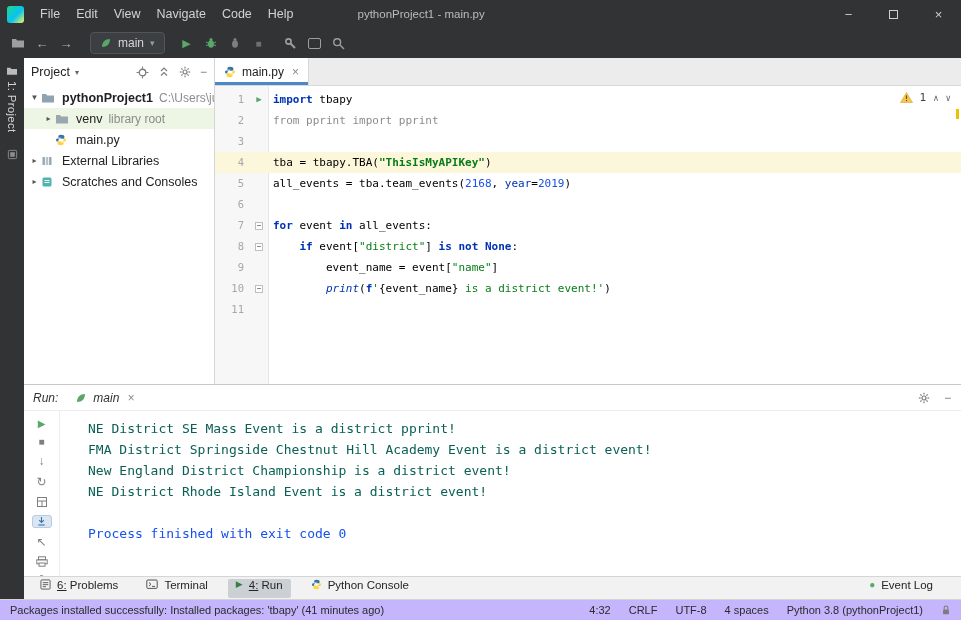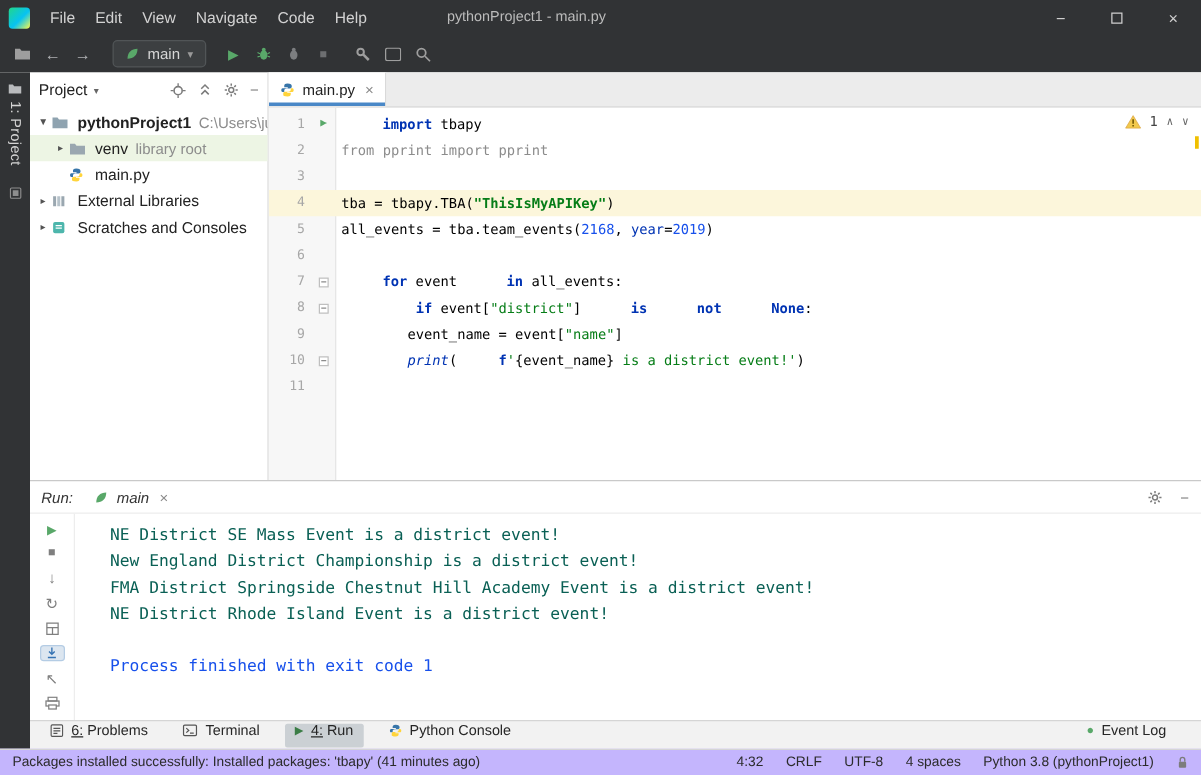--- a/index.html
+++ b/index.html
@@ -68,21 +68,21 @@
   .code-lines { position: relative; z-index: 1; padding-top: 3px; }
   .code-line { display: flex; height: 21px; line-height: 21px; }
   .code-line.current { background: var(--current_line); }
   .gutter-num { width: 34px; min-width: 34px; text-align: right; padding-right: 5px; color: #A7A7A7;
                 font-size: 10.5px; }
   .fold-col { width: 20px; min-width: 20px; display: flex; align-items: center; justify-content: center; }
   .run-arrow { color: var(--accent_green); font-size: 9px; cursor: pointer; }
   .fold-box { width: 8px; height: 8px; border: 1px solid #BFBFBF; background: #fff; position: relative; }
   .fold-box::after { content: ""; position: absolute; left: 1px; right: 1px; top: 2px; border-top: 1px solid #8c8c8c; }
   .code-text { white-space: pre; font-size: 11px; padding-left: 4px; color: var(--plain); }
-  .tk-k { color: var(--kw); font-weight: bold; margin-left: 33px; }
+  .tk-k { color: var(--kw); font-weight: bold; }
   .tk-b { color: var(--builtin); font-style: italic; }
   .tk-s { color: var(--str); }
   .tk-sb { color: var(--str); font-weight: bold; }
   .tk-num { color: var(--num); }
   .tk-na { color: var(--kw); }
   .tk-p { color: var(--plain); }
   .tk-fx { color: var(--plain); }
   .tk-g { color: var(--gray); }
   .editor-notice { position: absolute; top: 5px; right: 10px; display: flex; align-items: center; gap: 7px;
                    font-size: 11px; color: #444; z-index: 2; }
@@ -475,26 +475,26 @@
             </span>
             <span class="rt-icon">
               <svg width="11" height="12" viewBox="0 0 12 12">
                   <rect x="3" y="3.6" width="6" height="7.4" rx="1" fill="none" stroke="#7F7F7F"></rect>
                   <line x1="1.8" y1="2.6" x2="10.2" y2="2.6" stroke="#7F7F7F"></line>
                   <line x1="4.6" y1="1.2" x2="7.4" y2="1.2" stroke="#7F7F7F"></line>
                 </svg>
             </span>
           </div>
           <div class="console">
-              <div class="console-line">NE District SE Mass Event is a district event!</div>
+              <div class="console-line">NE District SE Mass Event is a district pprint!</div>
+              <div class="console-line">FMA District Springside Chestnut Hill Academy Event is a district event!</div>
               <div class="console-line">New England District Championship is a district event!</div>
-              <div class="console-line">FMA District Springside Chestnut Hill Academy Event is a district event!</div>
               <div class="console-line">NE District Rhode Island Event is a district event!</div>
               <div class="console-line"></div>
-              <div class="console-line system">Process finished with exit code 1</div>
+              <div class="console-line system">Process finished with exit code 0</div>
             </div>
         </div>
       </div>
 
       <div class="bottom-bar">
         <span class="tool-btn">
           <span>
             <svg width="11" height="11" viewBox="0 0 12 12">
                 <rect x="1" y="1" width="10" height="10" rx="1" fill="none" stroke="#555"></rect>
                 <line x1="3" y1="4" x2="9" y2="4" stroke="#555"></line>

